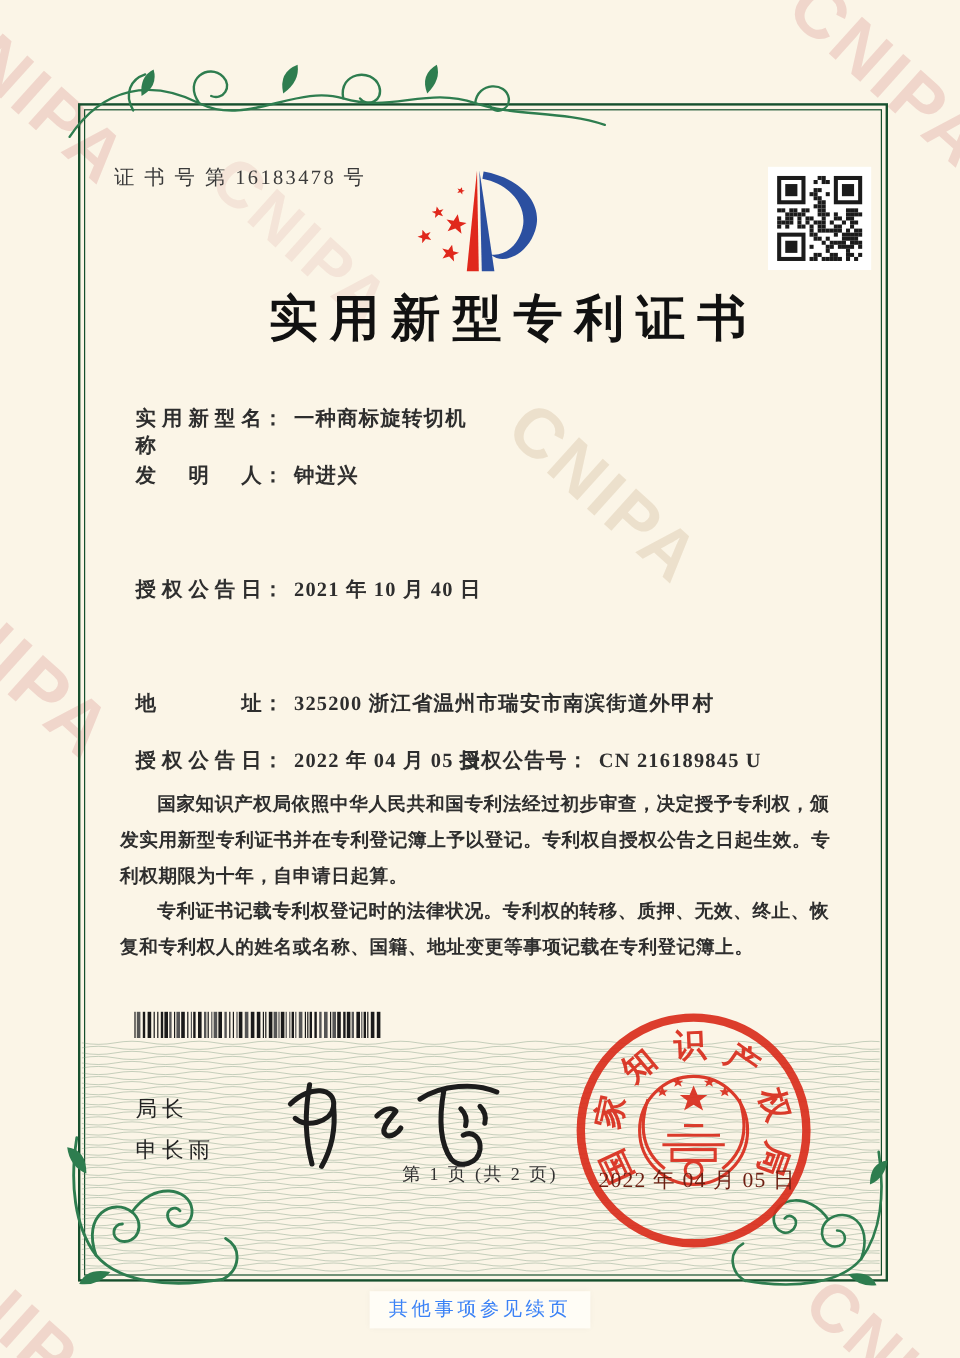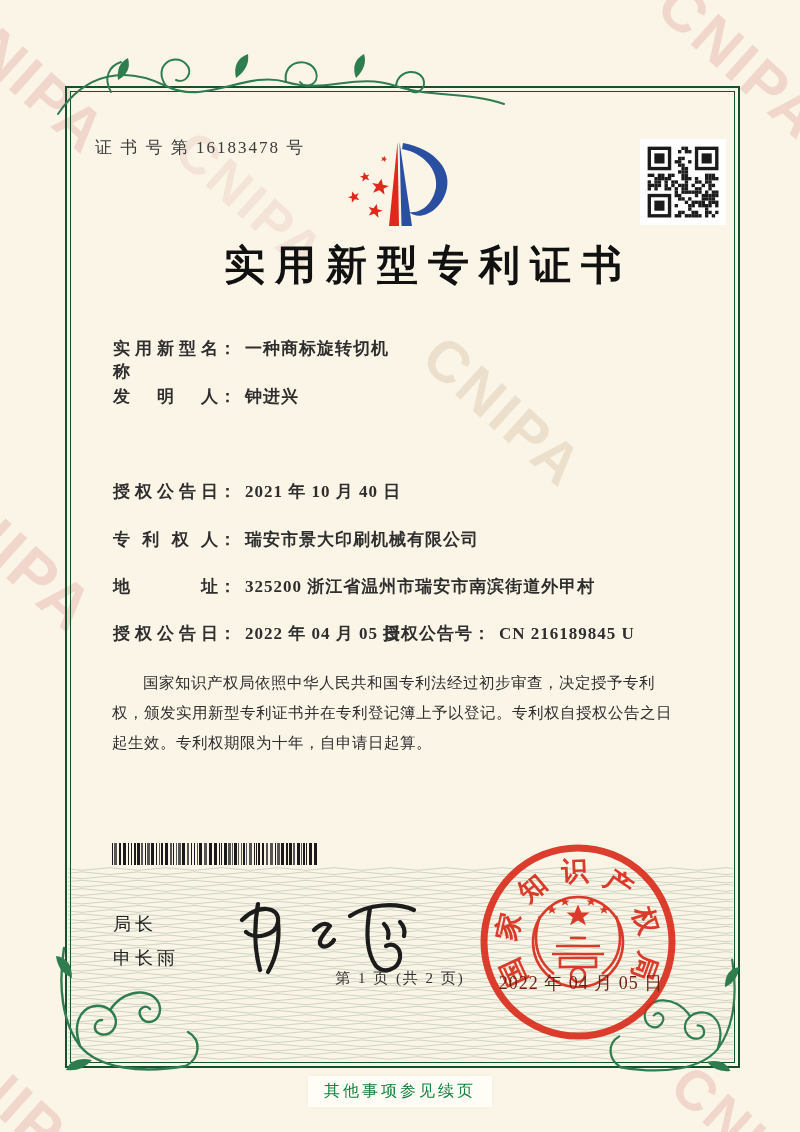--- a/index.html
+++ b/index.html
@@ -17,36 +17,36 @@
   .qr{left:640px;top:139px;width:86px;height:86px;background:#fff;padding:4px;box-sizing:border-box;}
   .logo{left:332px;top:129px;width:140px;height:102px;}
   .title{left:0;top:238px;width:800px;text-align:center;font-size:41px;font-weight:700;
          letter-spacing:10px;color:#111;padding-left:28px;}
   .frow{left:113px;width:600px;font-size:17px;color:#2e2e2e;letter-spacing:1px;font-weight:bold;}
   .flabel{display:inline-block;width:106px;text-align:justify;text-align-last:justify;vertical-align:top;}
   .fcolon{margin-right:8px;}
   .fpair2{position:absolute;left:250px;top:0;padding-left:20px;}
   .paras{left:100px;top:656px;width:592px;font-size:15.5px;line-height:1.92;color:#2e2e2e;
          letter-spacing:.5px;}
-  .paras p{margin:12px;text-indent:2em;}
+  .paras p{margin:0;text-indent:2em;font-weight:bold;}
   .waves-zone{left:68px;top:866px;width:665px;height:196px;z-index:3;}
   .barcode{left:110px;top:843px;width:212px;height:22px;z-index:4;}
   .sig-title{left:113px;top:912px;font-size:18px;font-family:Liberation Mono, monospace;
              color:#222;letter-spacing:4px;z-index:6;}
   .sig-name{left:113px;top:946px;font-size:18px;font-family:Liberation Sans, sans-serif;
             color:#222;letter-spacing:4px;z-index:6;}
   .sig-hand{left:228px;top:886px;width:200px;height:100px;z-index:6;}
   .seal{left:478px;top:842px;width:200px;height:200px;z-index:7;}
   .seal-date{left:496px;top:971px;width:170px;font-size:18px;color:#6d1f12;letter-spacing:1px;
              z-index:8;text-align:center;}
   .page-info{left:0;top:969px;width:800px;text-align:center;font-size:15px;color:#333;z-index:6;
              letter-spacing:2px;}
   .foot-note{left:0;top:1076px;width:800px;text-align:center;z-index:5;}
   .foot-note span{display:inline-block;background:#fffdf6;padding:5px 16px;font-size:16px;
-                  color:#15803d;letter-spacing:3px;box-shadow:0 0 6px rgba(0,0,0,.04);}
+                  color:#3b82f6;letter-spacing:3px;box-shadow:0 0 6px rgba(0,0,0,.04);}
   .orn{position:absolute;z-index:4;}
   svg{display:block;}
 </style>
 </head>
 <body>
 
 <div class="paper">
 
   <span class="wm" style="left:-26px;top:-16px;font-size:60px;">CNIPA</span>
   <span class="wm" style="left:690px;top:-30px;font-size:60px;">CNIPA</span>
@@ -269,35 +269,33 @@
 
   <div class="abs frow" style="top:337px">
     <span class="flabel">实用新型名称</span><span class="fcolon">：</span><span>一种商标旋转切机</span>
   </div>
   <div class="abs frow" style="top:385px">
     <span class="flabel">发明人</span><span class="fcolon">：</span><span>钟进兴</span>
   </div>
   <div class="abs frow" style="top:480px">
     <span class="flabel">授权公告日</span><span class="fcolon">：</span><span>2021 年 10 月 40 日</span>
   </div>
-  <div class="abs frow" style="top:528px">
-    <span class="flabel">专利权人</span><span class="fcolon">：</span><span>瑞安市景大印刷机械有限公司</span>
-  </div>
   <div class="abs frow" style="top:575px">
     <span class="flabel">地址</span><span class="fcolon">：</span><span>325200 浙江省温州市瑞安市南滨街道外甲村</span>
   </div>
   <div class="abs frow" style="top:622px">
     <span class="flabel">授权公告日</span><span class="fcolon">：</span><span>2022 年 04 月 05 日</span>
     <span class="fpair2">
       <span>授权公告号</span><span class="fcolon">：</span><span>CN 216189845 U</span>
     </span>
   </div>
 
   <div class="abs paras">
     <p>国家知识产权局依照中华人民共和国专利法经过初步审查，决定授予专利权，颁发实用新型专利证书并在专利登记簿上予以登记。专利权自授权公告之日起生效。专利权期限为十年，自申请日起算。</p>
+    <p>专利证书记载专利权登记时的法律状况。专利权的转移、质押、无效、终止、恢复和专利权人的姓名或名称、国籍、地址变更等事项记载在专利登记簿上。</p>
   </div>
 
   <svg class="abs waves-zone" id="waves" viewBox="0 0 665 196">
       <path d="M0 3.0 q14 2.6 28 0 q14 -2.6 28 0 q14 2.6 28 0 q14 -2.6 28 0 q14 2.6 28 0 q14 -2.6 28 0 q14 2.6 28 0 q14 -2.6 28 0 q14 2.6 28 0 q14 -2.6 28 0 q14 2.6 28 0 q14 -2.6 28 0 q14 2.6 28 0 q14 -2.6 28 0 q14 2.6 28 0 q14 -2.6 28 0 q14 2.6 28 0 q14 -2.6 28 0 q14 2.6 28 0 q14 -2.6 28 0 q14 2.6 28 0 q14 -2.6 28 0 q14 2.6 28 0 q14 -2.6 28 0" fill="none" stroke="rgba(115,148,120,0.42)" stroke-width="0.8"></path>
       <path d="M0 7.2 q14 -2.6 28 0 q14 2.6 28 0 q14 -2.6 28 0 q14 2.6 28 0 q14 -2.6 28 0 q14 2.6 28 0 q14 -2.6 28 0 q14 2.6 28 0 q14 -2.6 28 0 q14 2.6 28 0 q14 -2.6 28 0 q14 2.6 28 0 q14 -2.6 28 0 q14 2.6 28 0 q14 -2.6 28 0 q14 2.6 28 0 q14 -2.6 28 0 q14 2.6 28 0 q14 -2.6 28 0 q14 2.6 28 0 q14 -2.6 28 0 q14 2.6 28 0 q14 -2.6 28 0 q14 2.6 28 0" fill="none" stroke="rgba(115,148,120,0.42)" stroke-width="0.8"></path>
       <path d="M0 11.4 q14 2.6 28 0 q14 -2.6 28 0 q14 2.6 28 0 q14 -2.6 28 0 q14 2.6 28 0 q14 -2.6 28 0 q14 2.6 28 0 q14 -2.6 28 0 q14 2.6 28 0 q14 -2.6 28 0 q14 2.6 28 0 q14 -2.6 28 0 q14 2.6 28 0 q14 -2.6 28 0 q14 2.6 28 0 q14 -2.6 28 0 q14 2.6 28 0 q14 -2.6 28 0 q14 2.6 28 0 q14 -2.6 28 0 q14 2.6 28 0 q14 -2.6 28 0 q14 2.6 28 0 q14 -2.6 28 0" fill="none" stroke="rgba(115,148,120,0.42)" stroke-width="0.8"></path>
       <path d="M0 15.6 q14 -2.6 28 0 q14 2.6 28 0 q14 -2.6 28 0 q14 2.6 28 0 q14 -2.6 28 0 q14 2.6 28 0 q14 -2.6 28 0 q14 2.6 28 0 q14 -2.6 28 0 q14 2.6 28 0 q14 -2.6 28 0 q14 2.6 28 0 q14 -2.6 28 0 q14 2.6 28 0 q14 -2.6 28 0 q14 2.6 28 0 q14 -2.6 28 0 q14 2.6 28 0 q14 -2.6 28 0 q14 2.6 28 0 q14 -2.6 28 0 q14 2.6 28 0 q14 -2.6 28 0 q14 2.6 28 0" fill="none" stroke="rgba(115,148,120,0.42)" stroke-width="0.8"></path>
       <path d="M0 19.8 q14 2.6 28 0 q14 -2.6 28 0 q14 2.6 28 0 q14 -2.6 28 0 q14 2.6 28 0 q14 -2.6 28 0 q14 2.6 28 0 q14 -2.6 28 0 q14 2.6 28 0 q14 -2.6 28 0 q14 2.6 28 0 q14 -2.6 28 0 q14 2.6 28 0 q14 -2.6 28 0 q14 2.6 28 0 q14 -2.6 28 0 q14 2.6 28 0 q14 -2.6 28 0 q14 2.6 28 0 q14 -2.6 28 0 q14 2.6 28 0 q14 -2.6 28 0 q14 2.6 28 0 q14 -2.6 28 0" fill="none" stroke="rgba(115,148,120,0.42)" stroke-width="0.8"></path>
       <path d="M0 24.0 q14 -2.6 28 0 q14 2.6 28 0 q14 -2.6 28 0 q14 2.6 28 0 q14 -2.6 28 0 q14 2.6 28 0 q14 -2.6 28 0 q14 2.6 28 0 q14 -2.6 28 0 q14 2.6 28 0 q14 -2.6 28 0 q14 2.6 28 0 q14 -2.6 28 0 q14 2.6 28 0 q14 -2.6 28 0 q14 2.6 28 0 q14 -2.6 28 0 q14 2.6 28 0 q14 -2.6 28 0 q14 2.6 28 0 q14 -2.6 28 0 q14 2.6 28 0 q14 -2.6 28 0 q14 2.6 28 0" fill="none" stroke="rgba(115,148,120,0.42)" stroke-width="0.8"></path>
       <path d="M0 28.2 q14 2.6 28 0 q14 -2.6 28 0 q14 2.6 28 0 q14 -2.6 28 0 q14 2.6 28 0 q14 -2.6 28 0 q14 2.6 28 0 q14 -2.6 28 0 q14 2.6 28 0 q14 -2.6 28 0 q14 2.6 28 0 q14 -2.6 28 0 q14 2.6 28 0 q14 -2.6 28 0 q14 2.6 28 0 q14 -2.6 28 0 q14 2.6 28 0 q14 -2.6 28 0 q14 2.6 28 0 q14 -2.6 28 0 q14 2.6 28 0 q14 -2.6 28 0 q14 2.6 28 0 q14 -2.6 28 0" fill="none" stroke="rgba(115,148,120,0.42)" stroke-width="0.8"></path>

